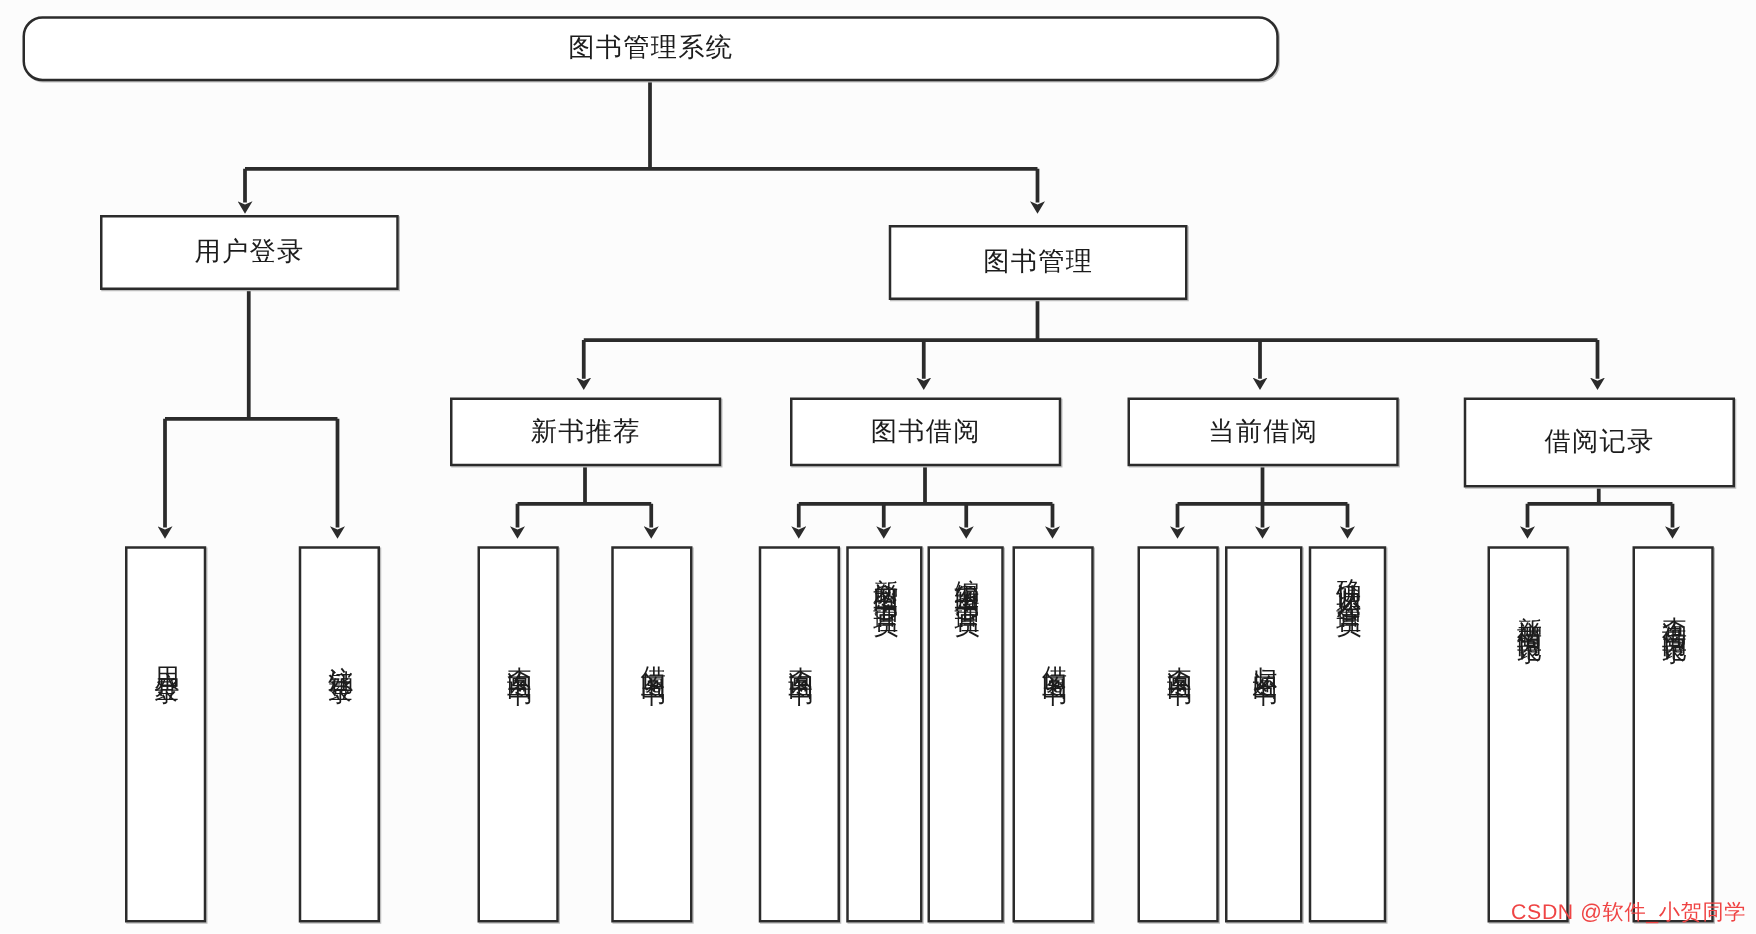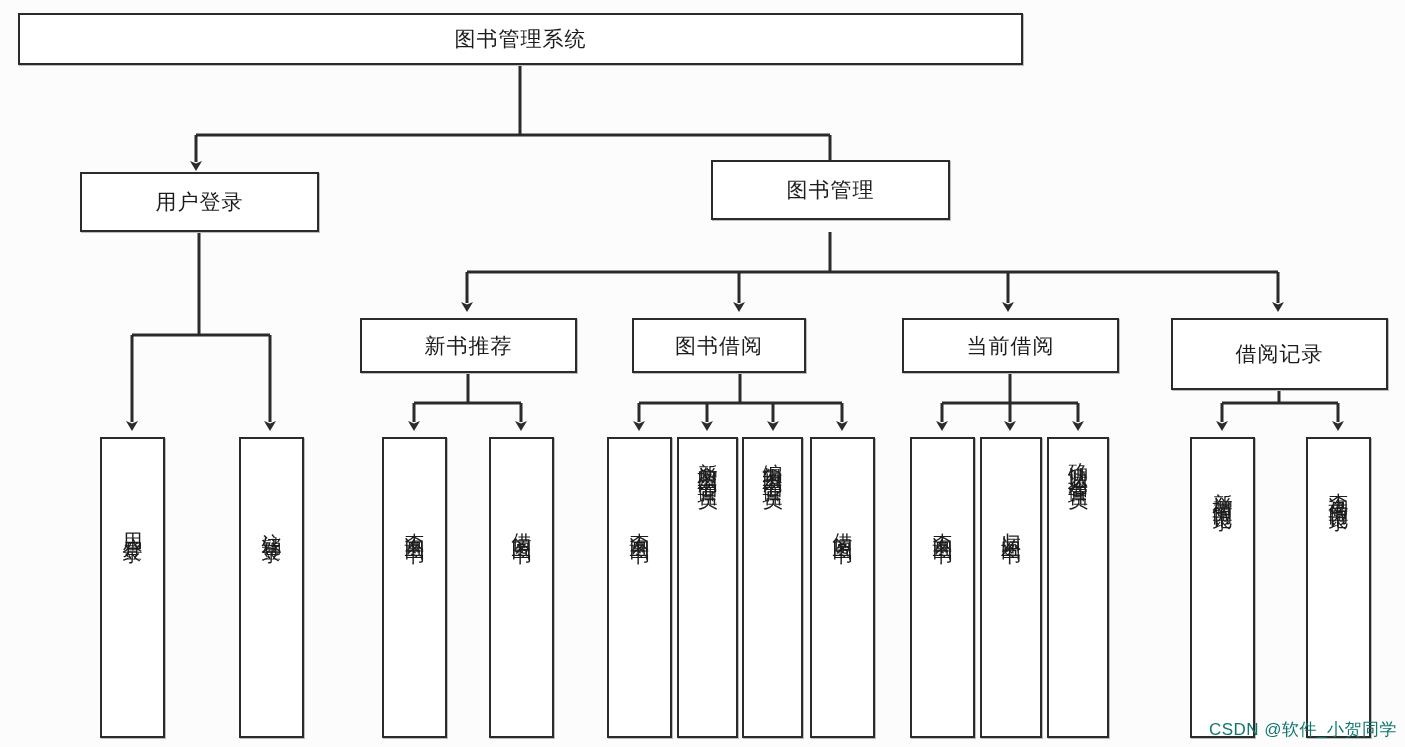--- a/index.html
+++ b/index.html
@@ -53,21 +53,21 @@
     letter-spacing: 4px;
     line-height: 1.25;
     white-space: nowrap;
     display: block;
   }
   .watermark {
     position: absolute;
     right: 8px;
     bottom: 6px;
     font-size: 17px;
-    color: #0f766e;
+    color: #ef4444;
     letter-spacing: 0.5px;
     white-space: nowrap;
     user-select: none;
   }
 </style>
 </head>
 <body>
 
 <div id="canvas">
 
@@ -114,37 +114,37 @@
       <path d="M1010,403 L1010,422" marker-end="url(#arrow)"></path>
       <path d="M1078,403 L1078,422" marker-end="url(#arrow)"></path>
 
       <path d="M1279,373 L1279,403"></path>
       <path d="M1222,403 L1338,403"></path>
       <path d="M1222,403 L1222,422" marker-end="url(#arrow)"></path>
       <path d="M1338,403 L1338,422" marker-end="url(#arrow)"></path>
     </g>
   </svg>
 
-  <div class="node horiz" style="left:18px; top:13px; width:1005px; height:52px;">
+  <div class="node horiz" style="left:18px; top:13px; width:1005px; height:52px;border-radius:16px;">
     <span>图书管理系统</span>
   </div>
 
   <div class="node horiz" style="left:80px; top:172px; width:239px; height:60px;">
     <span>用户登录</span>
   </div>
 
-  <div class="node horiz" style="left:711px; top:160px; width:239px; height:60px;">
+  <div class="node horiz" style="left:711px; top:180px; width:239px; height:60px;">
     <span>图书管理</span>
   </div>
 
   <div class="node horiz" style="left:360px; top:318px; width:217px; height:55px;text-align:center;">
     <span>新书推荐</span>
   </div>
 
-  <div class="node horiz" style="left:632px; top:318px; width:174px; height:55px;">
+  <div class="node horiz" style="left:632px; top:318px; width:217px; height:55px;">
     <span>图书借阅</span>
   </div>
 
   <div class="node horiz" style="left:902px; top:318px; width:217px; height:55px;">
     <span>当前借阅</span>
   </div>
 
   <div class="node horiz" style="left:1171px; top:318px; width:217px; height:72px;">
     <span>借阅记录</span>
   </div>

